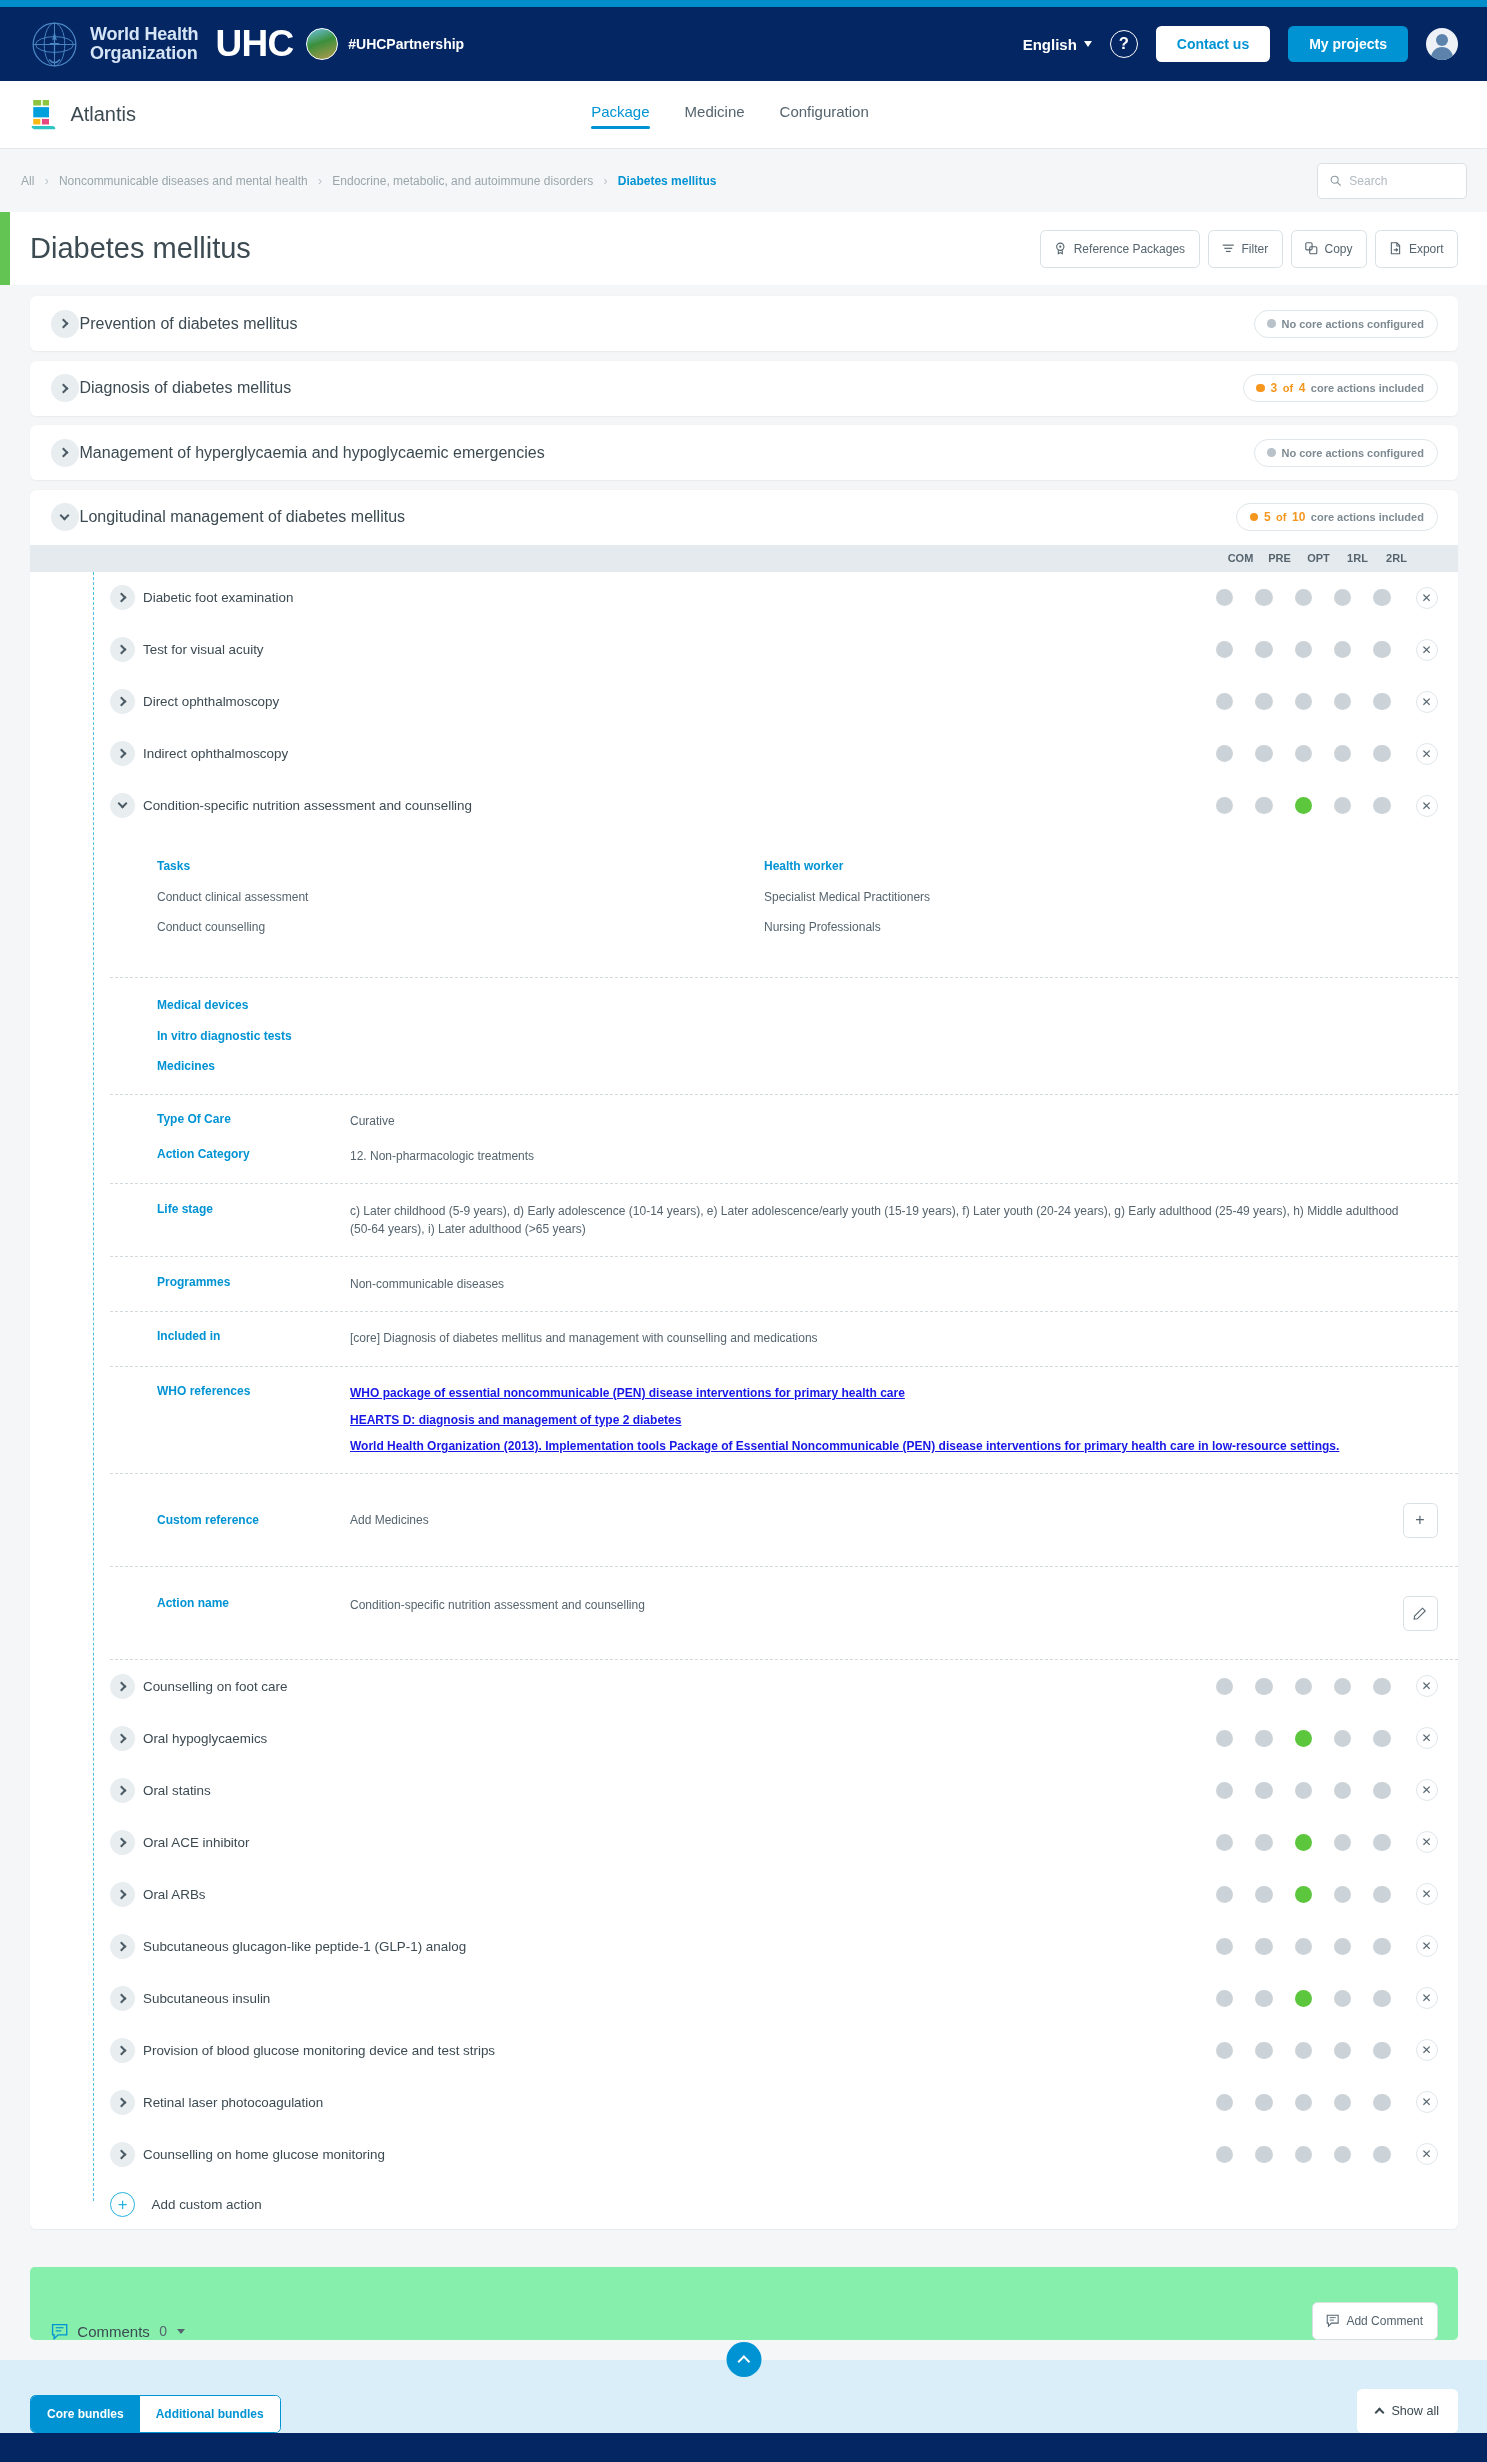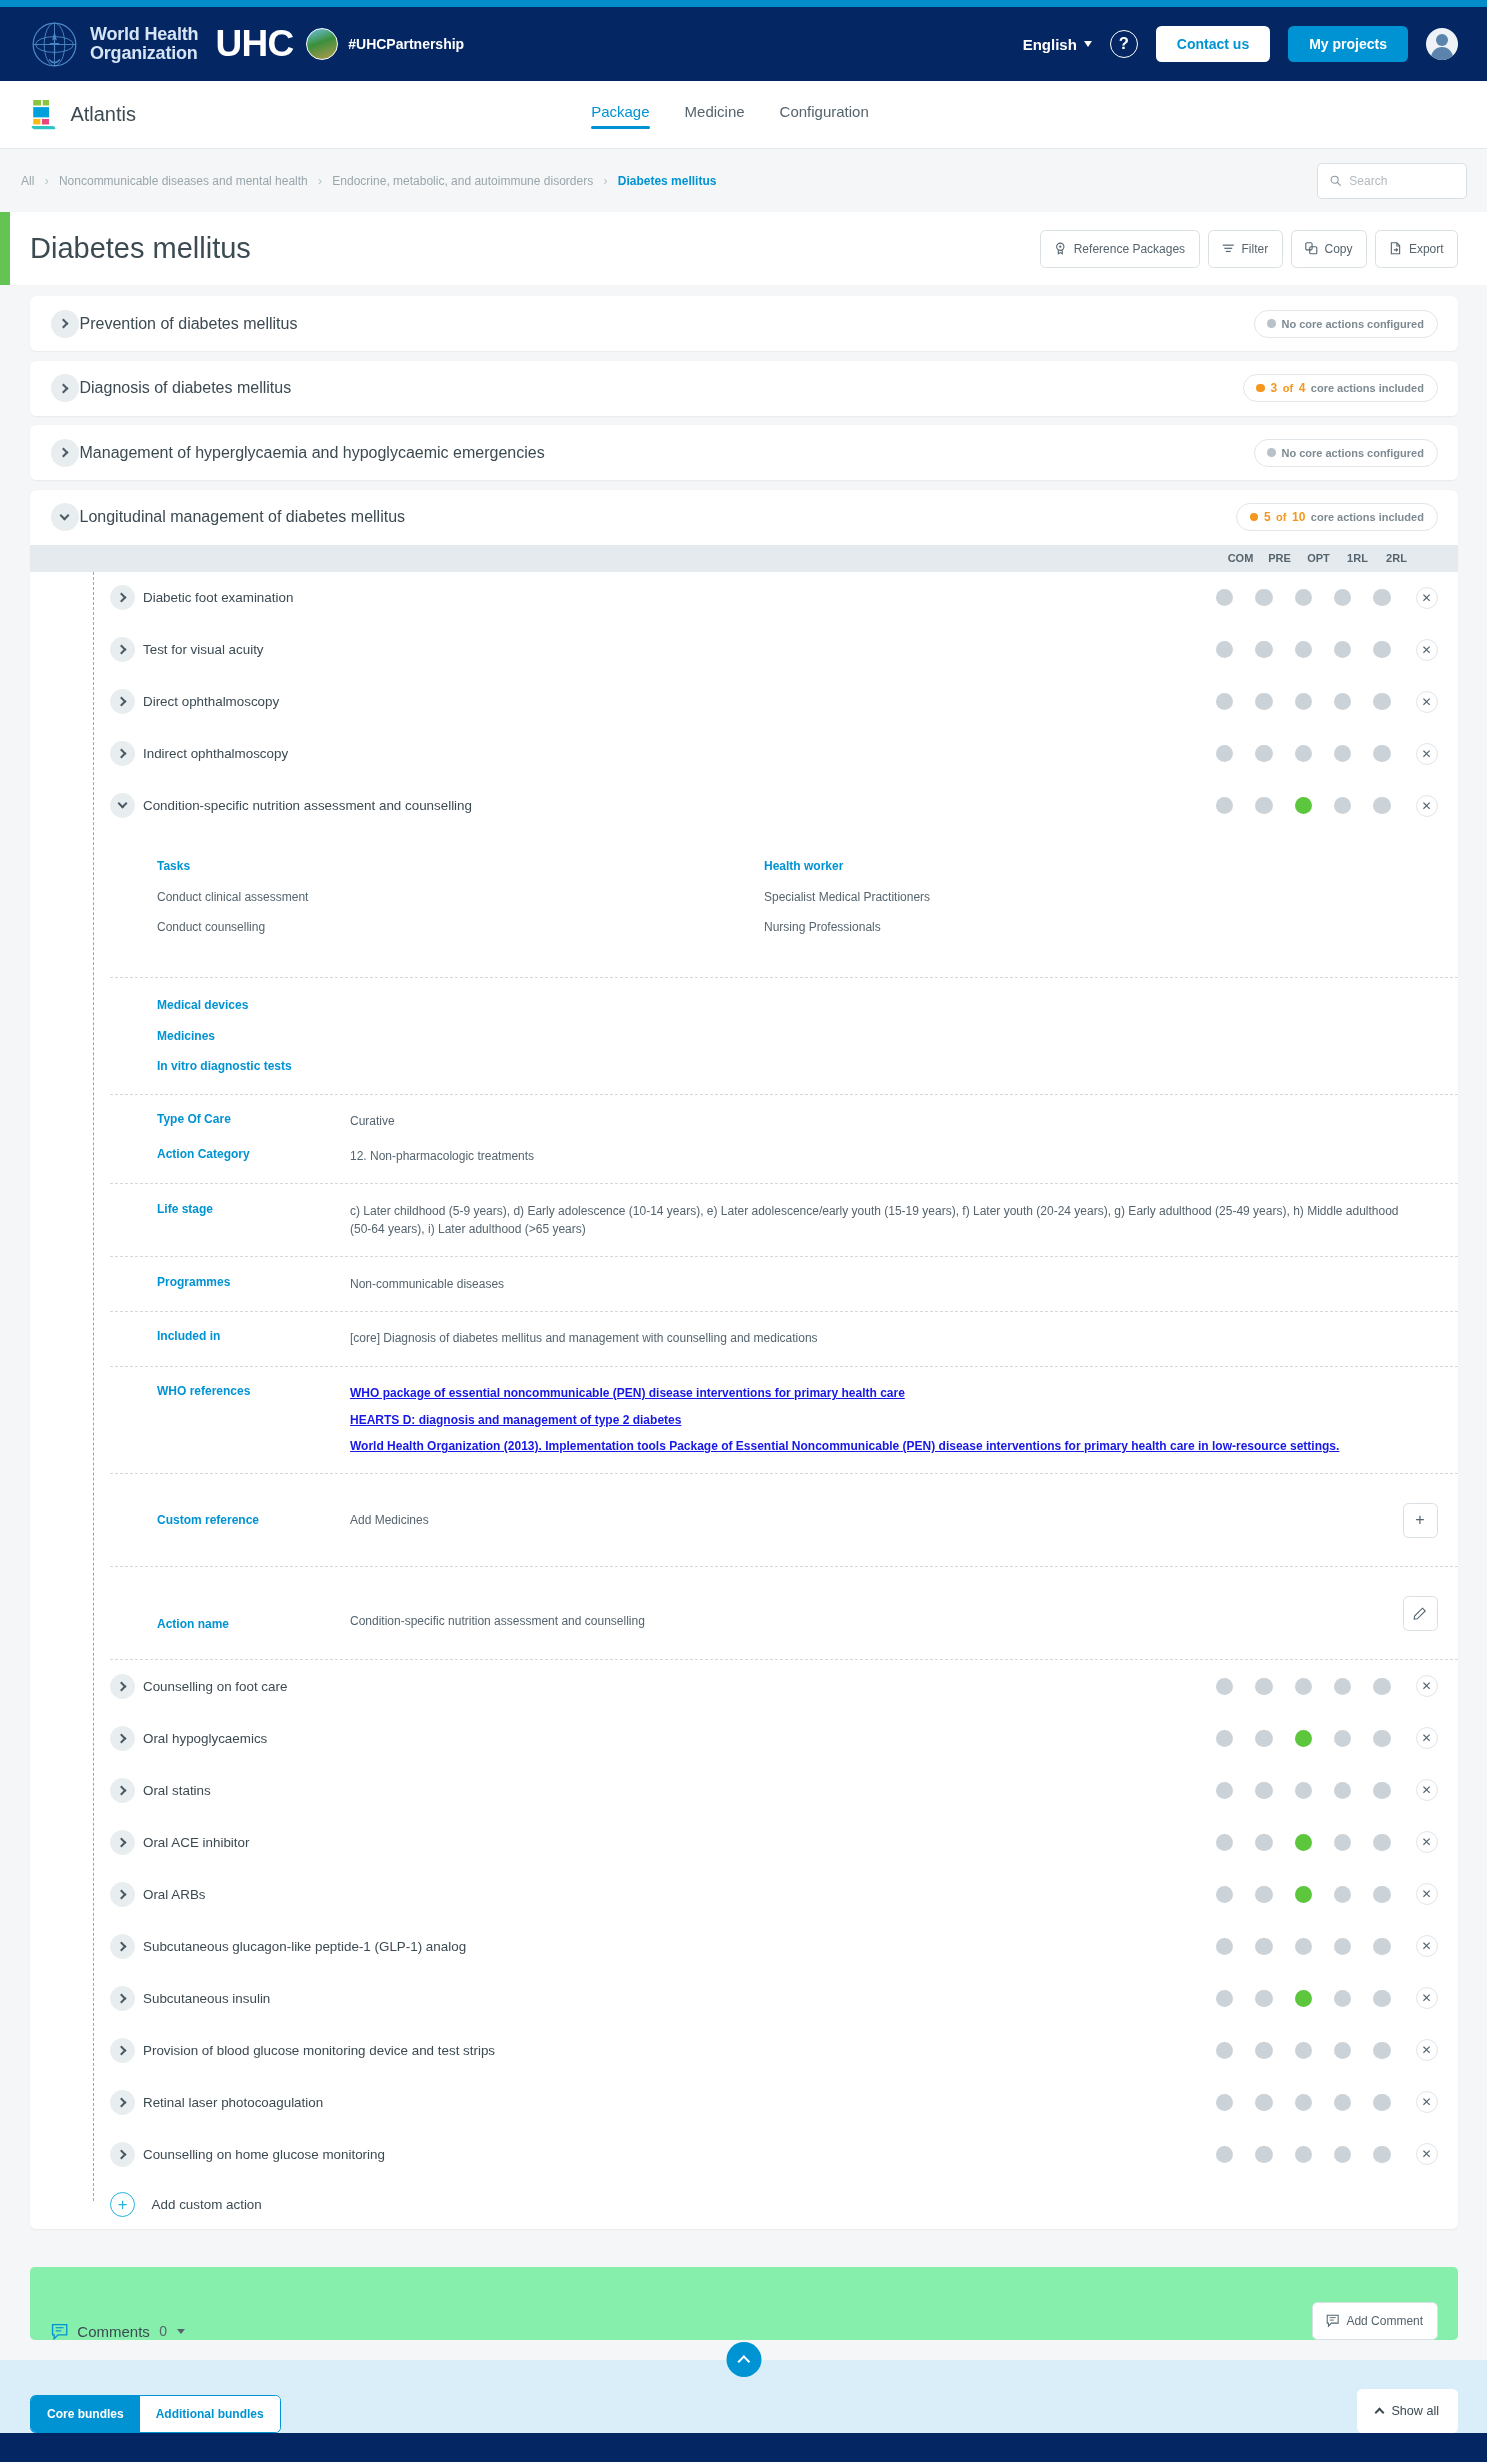--- a/index.html
+++ b/index.html
@@ -594,22 +594,22 @@
             <div class="dt-label">Health worker</div>
             <div class="dt-item">Specialist Medical Practitioners</div>
             <div class="dt-item">Nursing Professionals</div>
           </div>
         </div>
 
         <div class="dot-divider"></div>
 
         <div class="link-list">
           <div class="link-row">Medical devices</div>
+          <div class="link-row">In vitro diagnostic tests</div>
           <div class="link-row">Medicines</div>
-          <div class="link-row">In vitro diagnostic tests</div>
         </div>
 
         <div class="dot-divider"></div>
 
         <div class="kv-group">
           <div class="kv-row">
             <div class="kv-key">Type Of Care</div>
             <div class="kv-val">Curative</div>
           </div>
           <div class="kv-row">
@@ -664,21 +664,21 @@
           <div class="kv-row" style="align-items:center;padding-top:19px;padding-bottom:19px;">
             <div class="kv-key">Custom reference</div>
             <div class="kv-val">Add Medicines</div>
             <div class="sq-btn">+</div>
           </div>
         </div>
 
         <div class="dot-divider"></div>
 
         <div class="kv-group">
-          <div class="kv-row" style="align-items:flex-end;padding-top:19px;padding-bottom:19px;">
+          <div class="kv-row" style="align-items:flex-start;padding-top:19px;padding-bottom:19px;">
             <div class="kv-key">Action name</div>
             <div class="kv-val">Condition-specific nutrition assessment and counselling</div>
             <div class="sq-btn">
               <svg width="13.4" height="13.4" viewBox="0 0 17 17">
                 <path d="M12 1.5 l3.5 3.5 L5.5 15 L1.5 15.5 L2 11.5 Z" fill="none" stroke="#55646e" stroke-width="1.4"></path>
               </svg>
             </div>
           </div>
         </div>
 

